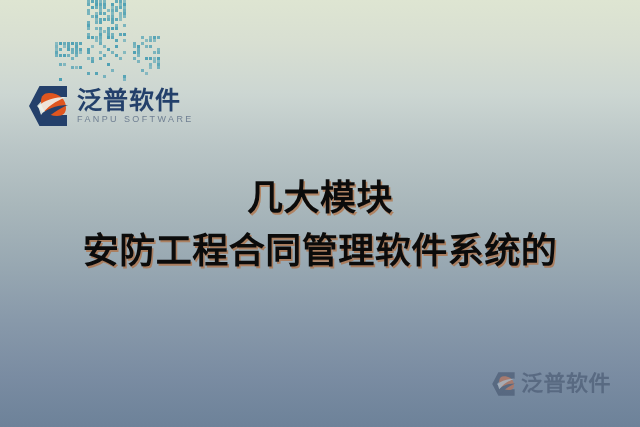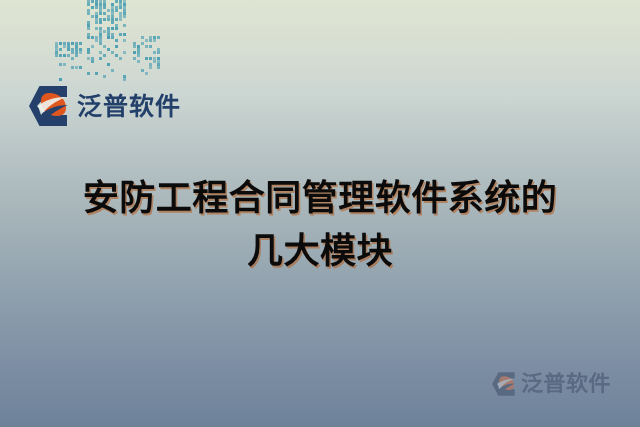--- a/index.html
+++ b/index.html
@@ -326,26 +326,27 @@
     <span class="logo-mark">
       <svg viewBox="0 0 44 44" width="44" height="44" aria-hidden="true">
         <path d="M12.5 2 L40 2 L40 13 L18 13 L10 22 L18 31 L40 31 L40 42 L12.5 42 L2 22 Z" fill="#24406b"></path>
         <path d="M22 9 C33 9 39 16 39 24 C39 29 36 32 30 32 C20 32 14 25 14 17 C14 12 17 9 22 9 Z" fill="#e0561f"></path>
         <path d="M10 34 C18 25 29 21 41 21 C31 25 22 31 15 40 Z" fill="#24406b"></path>
         <path d="M11 22 C18 16 28 13 39 13 C29 17 20 23 14 31 Z" fill="#f0f3ec" opacity="0.9"></path>
       </svg>
     </span>
     <span class="logo-words">
       <span class="logo-cn">泛普软件</span>
+      <span class="logo-en">FANPU SOFTWARE</span>
     </span>
   </div>
 
   <div id="headline">
+    <span class="hl-line">几大模块</span>
     <span class="hl-line">安防工程合同管理软件系统的</span>
-    <span class="hl-line">几大模块</span>
   </div>
 
   <div id="watermark">
     <div class="wm-row">
       <span class="wm-mark">
         <svg viewBox="0 0 44 44" width="28" height="26" aria-hidden="true">
           <path d="M12.5 2 L40 2 L40 13 L18 13 L10 22 L18 31 L40 31 L40 42 L12.5 42 L2 22 Z" fill="#46566f"></path>
           <path d="M22 9 C33 9 39 16 39 24 C39 29 36 32 30 32 C20 32 14 25 14 17 C14 12 17 9 22 9 Z" fill="#c2704f"></path>
           <path d="M10 34 C18 25 29 21 41 21 C31 25 22 31 15 40 Z" fill="#46566f"></path>
           <path d="M11 22 C18 16 28 13 39 13 C29 17 20 23 14 31 Z" fill="#c6ccd2" opacity="0.85"></path>

